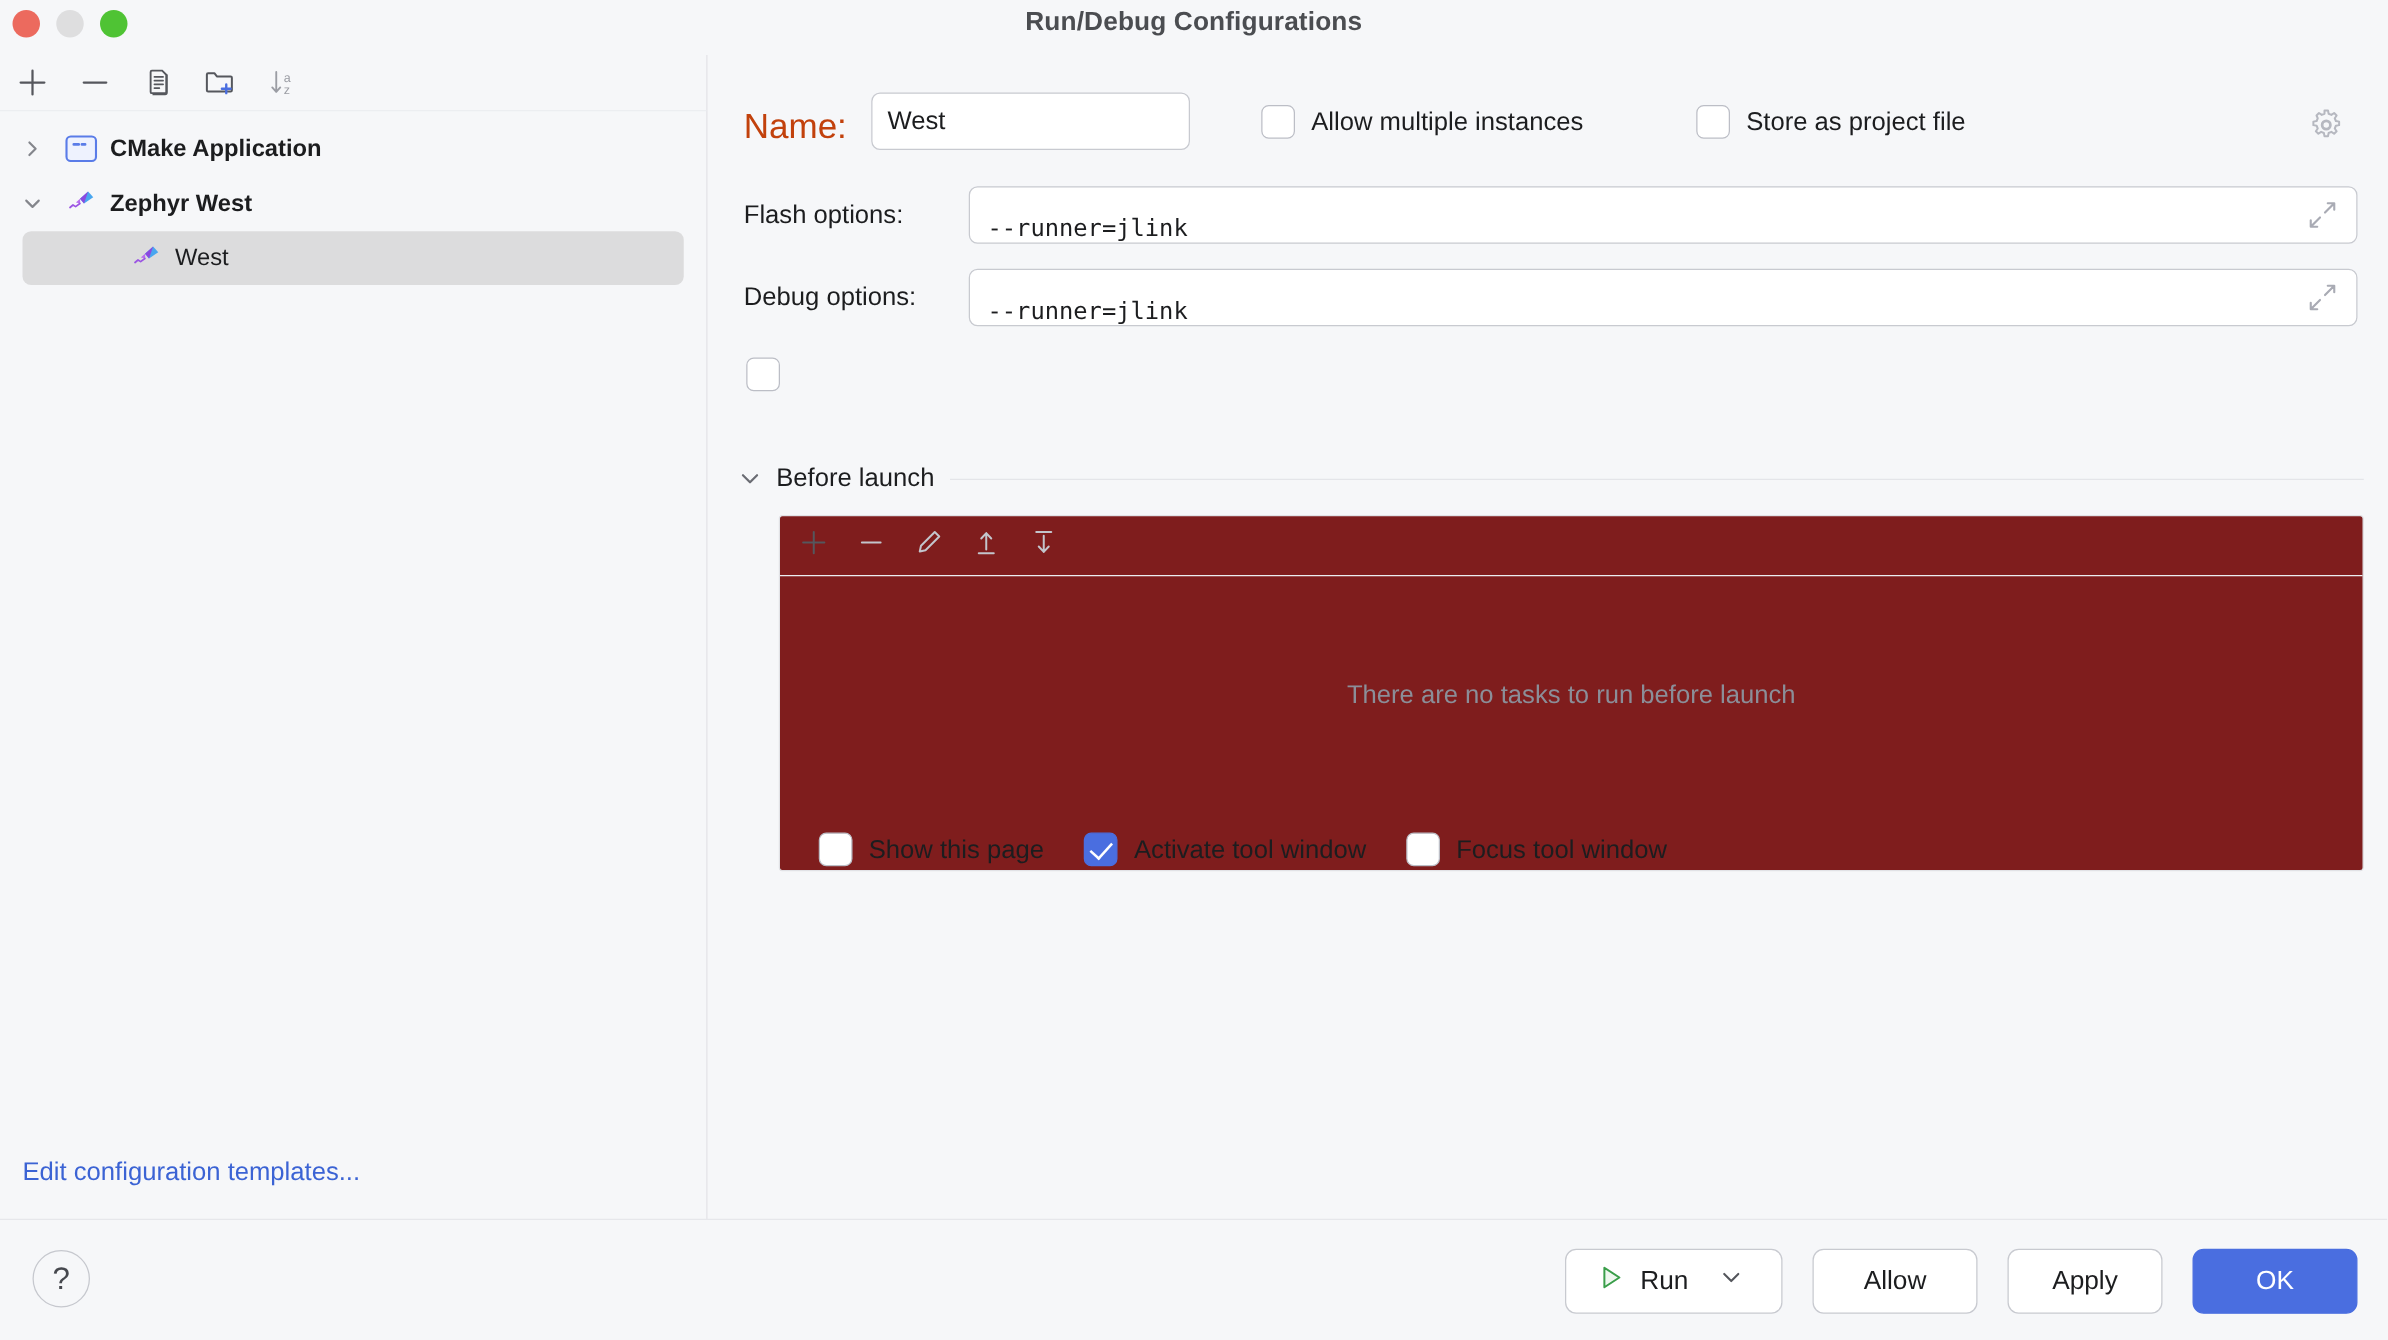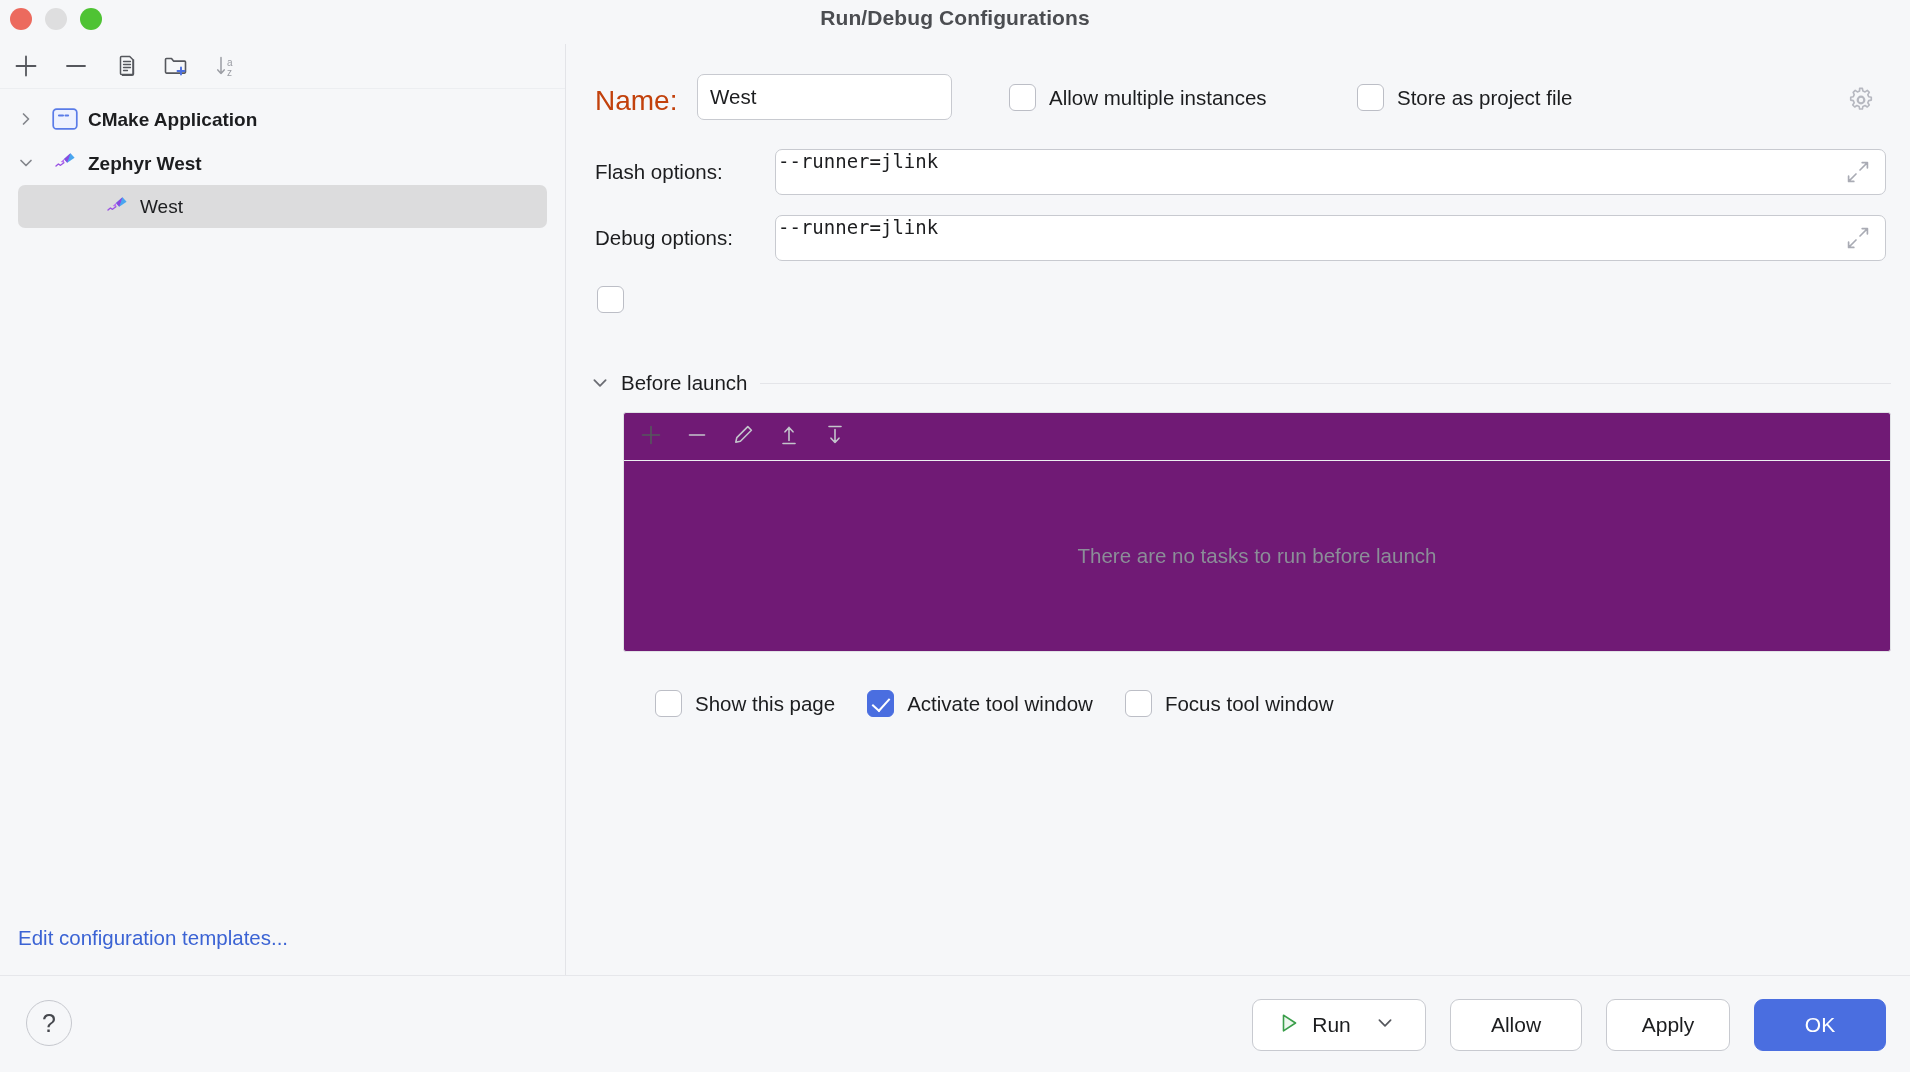--- a/index.html
+++ b/index.html
@@ -162,22 +162,22 @@
   #debug-row { top: 171px; }
   .opt-label { position: absolute; left: 28px; top: 11px; font-size: 20.5px; }
   .opt-input {
     position: absolute;
     top: 0;
     right: 24px;
     height: 46px;
     background: #ffffff;
     border: 1px solid #c8cad0;
     border-radius: 7px;
-    display: flex; align-items: flex-start;
-    padding: 0 2px;
+    display: flex; align-items: flex-end;
+    padding: 0 14px;
     font-family: "DejaVu Sans Mono", monospace;
     font-size: 19px;
     color: #1c1d1f;
   }
   #flash-input { left: 208px; }
   #debug-input { left: 208px; }
   .expand-icon {
     position: absolute; right: 14px; top: 50%;
     transform: translateY(-50%);
     width: 26px; height: 26px;
@@ -190,24 +190,24 @@
     position: absolute; left: 24px; top: 327px;
     width: 1300px;
     display: flex; align-items: center; gap: 12px;
   }
   #before-launch-header .bl-twisty { color: #6b6d74; display: flex; align-items: center; }
   #before-launch-title { font-size: 20.5px; color: #1c1d1f; white-space: nowrap; }
   #bl-line { flex: 1 1 auto; height: 1px; background: #e4e5e9; }
 
   #tasks-panel {
     position: absolute; left: 56px; top: 368px;
-    width: 1268px; height: 240px;
+    width: 1268px; height: 285px;
     border: 1px solid #e1e2e6;
     border-radius: 3px;
-    background: #701a75;
+    background: #7f1d1d;
   }
   #tasks-toolbar {
     height: 48px;
     border-bottom: 1px solid #eceef1;
     display: flex; align-items: center;
     padding-left: 8px;
     gap: 8px;
   }
   .tk-btn {
     width: 38px; height: 38px;
@@ -221,21 +221,21 @@
     color: #8b8e98;
   }
 
   #footer-checks {
     position: absolute; left: 0; top: 622px;
     width: 1343px;
     display: flex; align-items: center;
     padding-left: 0;
     justify-content: flex-start;
   }
-  #footer-checks .cb-row { margin-right: 32px; margin-top: 24px; }
+  #footer-checks .cb-row { margin-right: 32px; }
   #footer-checks-inner { margin-left: 0px; display: flex; align-items: center; }
 
   
   #bottom-divider {
     position: absolute; left: 0; top: 975px;
     width: 1910px; height: 1px;
     background: #e6e7eb;
   }
   #bottom-bar {
     position: absolute; left: 0; top: 976px;

